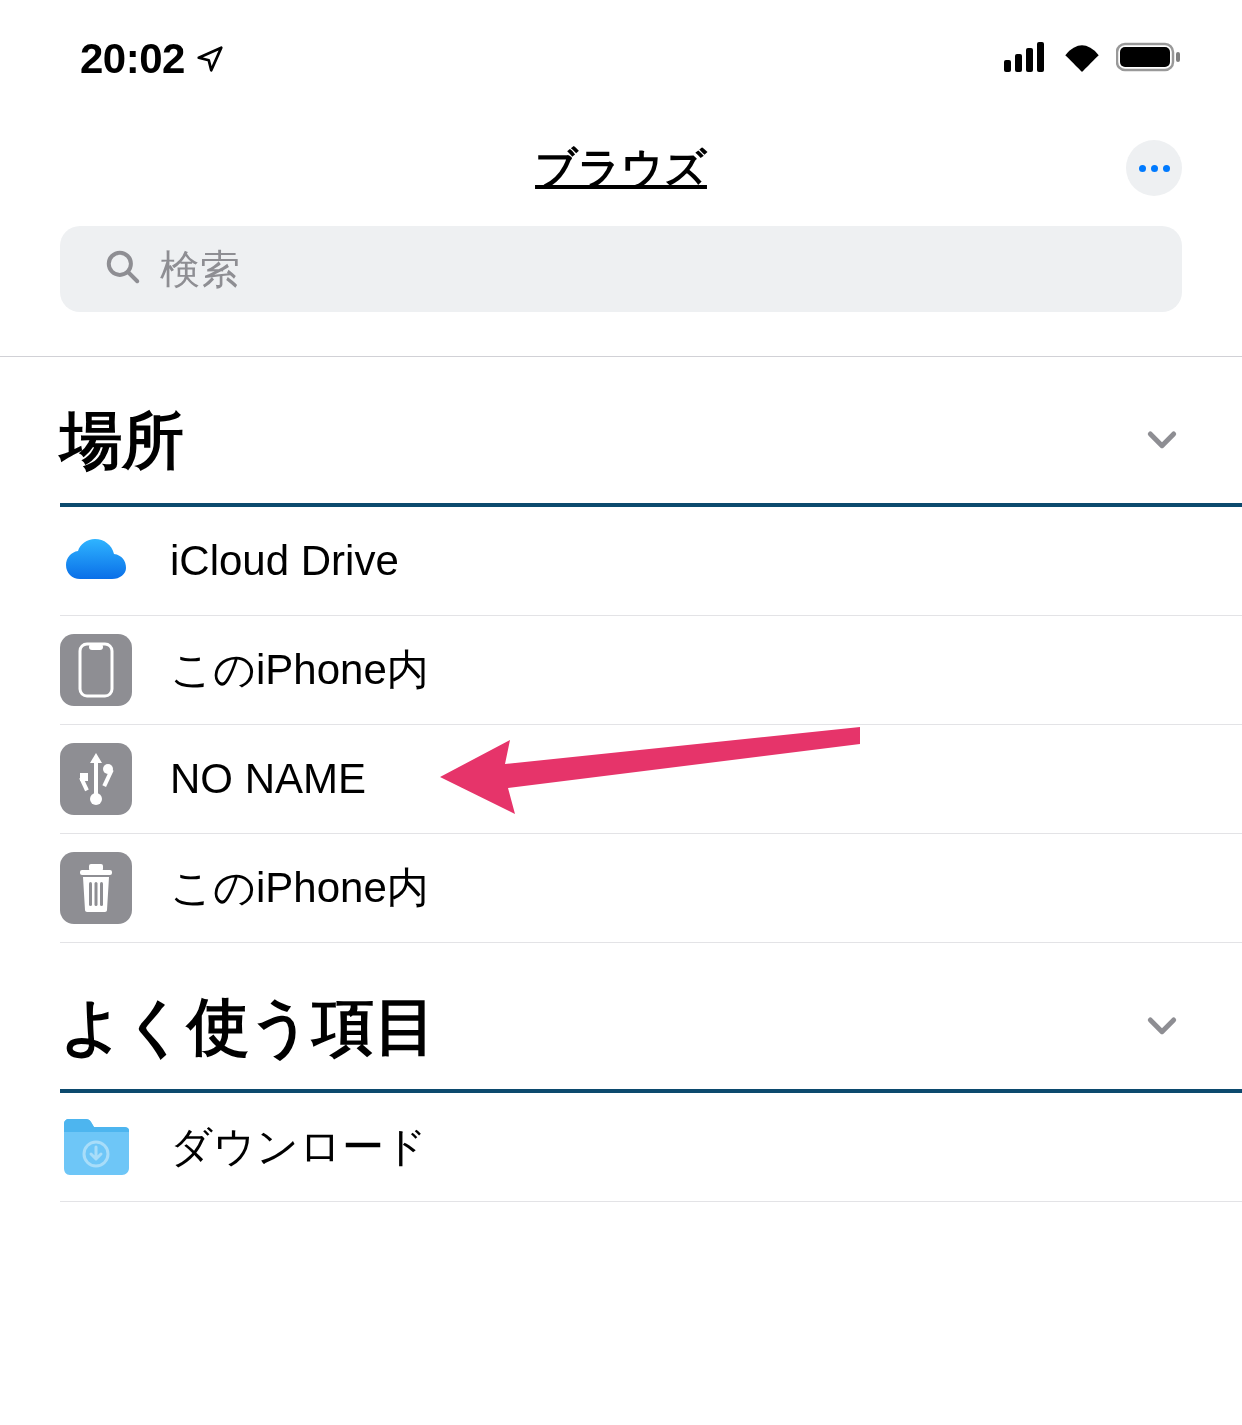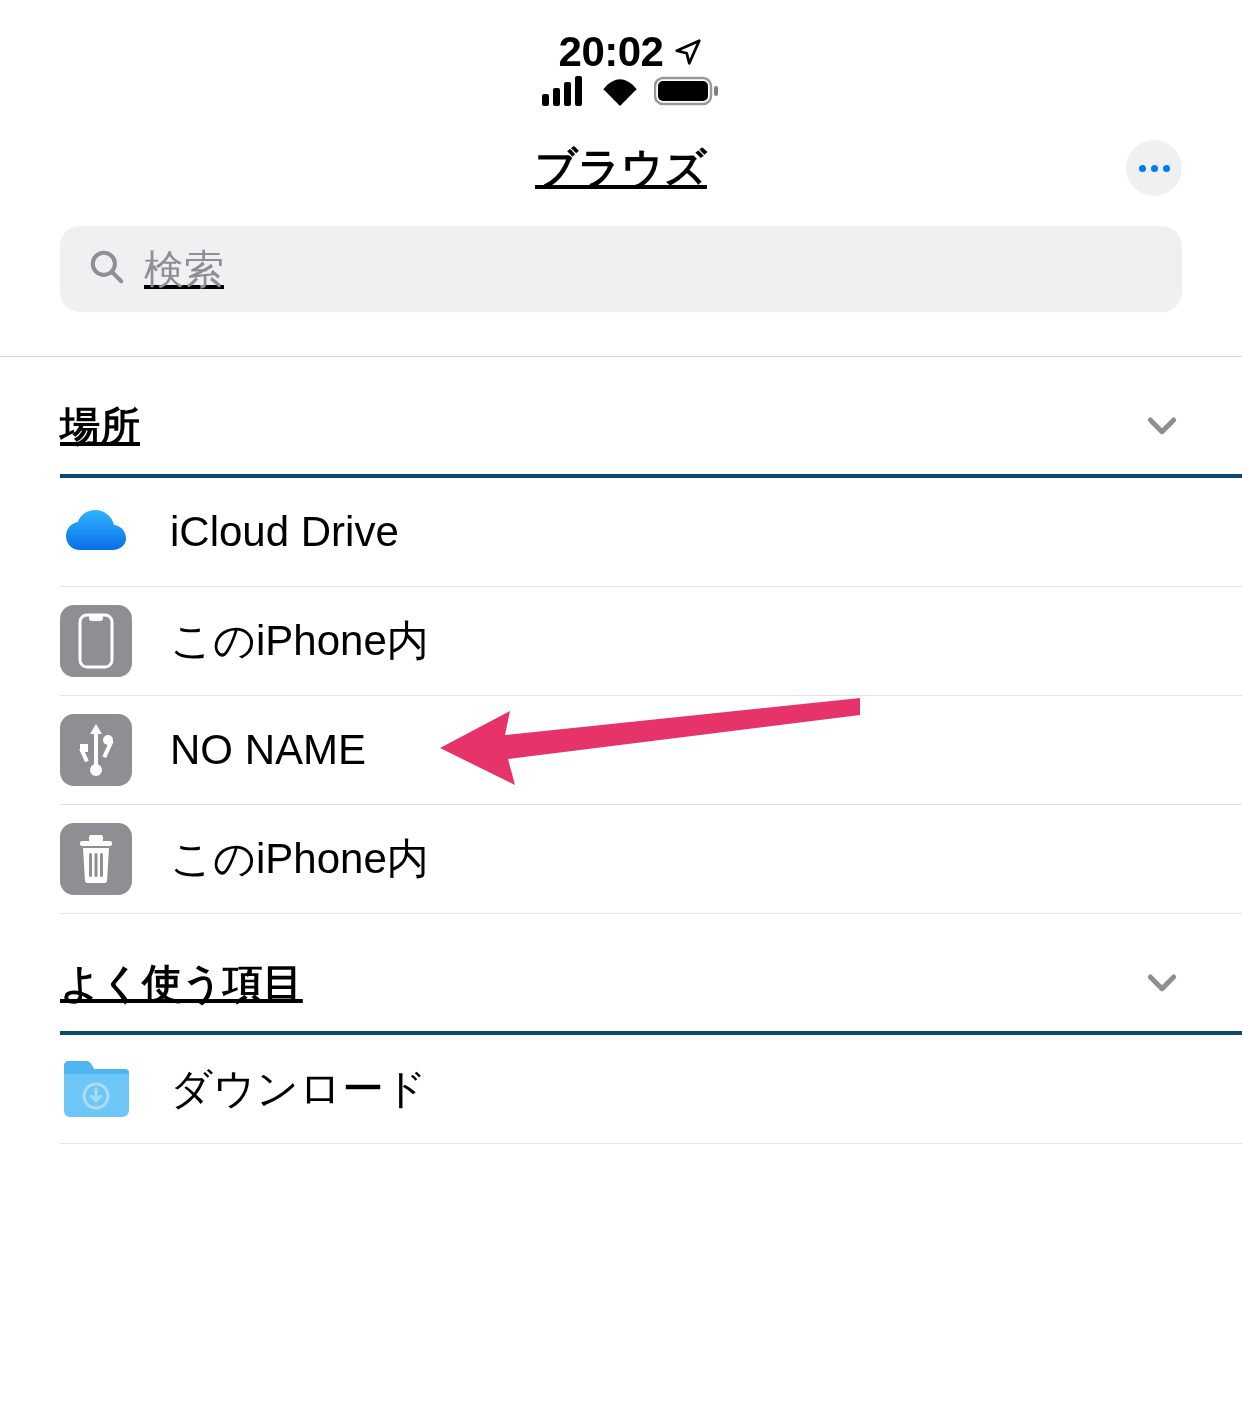--- a/index.html
+++ b/index.html
@@ -14,21 +14,20 @@
       background: #ffffff;
       position: relative;
       overflow: hidden;
     }
     .status-bar {
       display: flex;
       justify-content: space-between;
       align-items: center;
       padding: 28px 60px 10px 80px;
       height: 100px;
-      flex-direction: column;
     }
     .status-left {
       display: flex;
       align-items: center;
       gap: 10px;
     }
     .time {
       font-size: 42px;
       font-weight: 700;
       letter-spacing: -0.5px;
@@ -73,23 +72,22 @@
     }
     .search-container {
       padding: 0 60px 30px;
     }
     .search-bar {
       background: #eef0f2;
       border-radius: 20px;
       height: 86px;
       display: flex;
       align-items: center;
-      padding: 0 28px;
+      padding: 0 44px;
       gap: 18px;
-      text-decoration: underline;
     }
     .search-input {
       border: none;
       background: transparent;
       font-size: 40px;
       color: #8e8e93;
       outline: none;
       flex: 1;
     }
     .search-input::placeholder {
@@ -100,23 +98,22 @@
       background: #d1d1d6;
       margin-top: 14px;
     }
     .section-header {
       display: flex;
       align-items: center;
       justify-content: space-between;
       padding: 42px 60px 20px 60px;
     }
     .section-title {
-      font-size: 40px;
+      font-size: 62px;
       font-weight: 700;
-      text-decoration: underline;
     }
     .chevron-down {
       color: #8e8e93;
     }
     .list {
       padding-left: 60px;
     }
     .list-item {
       display: flex;
       align-items: center;

